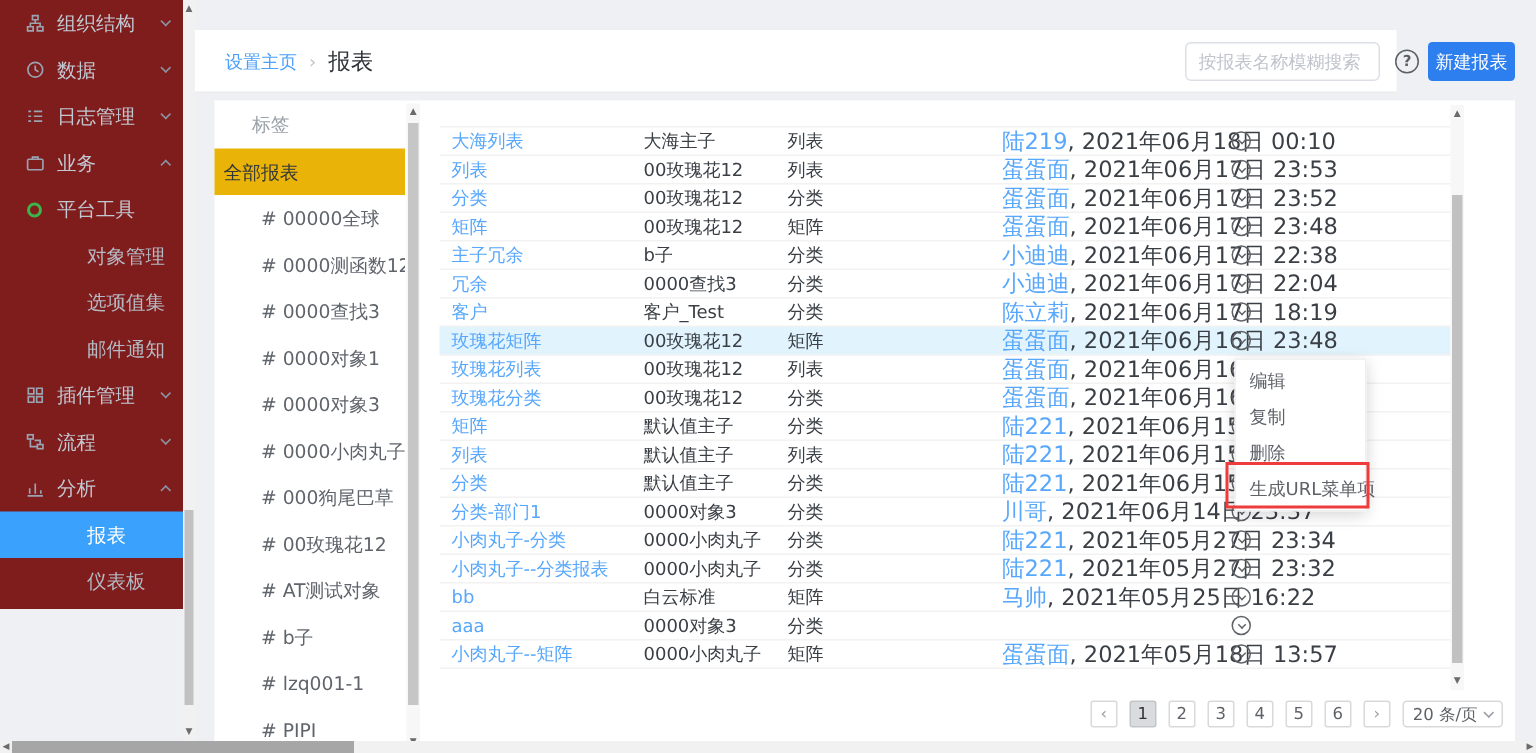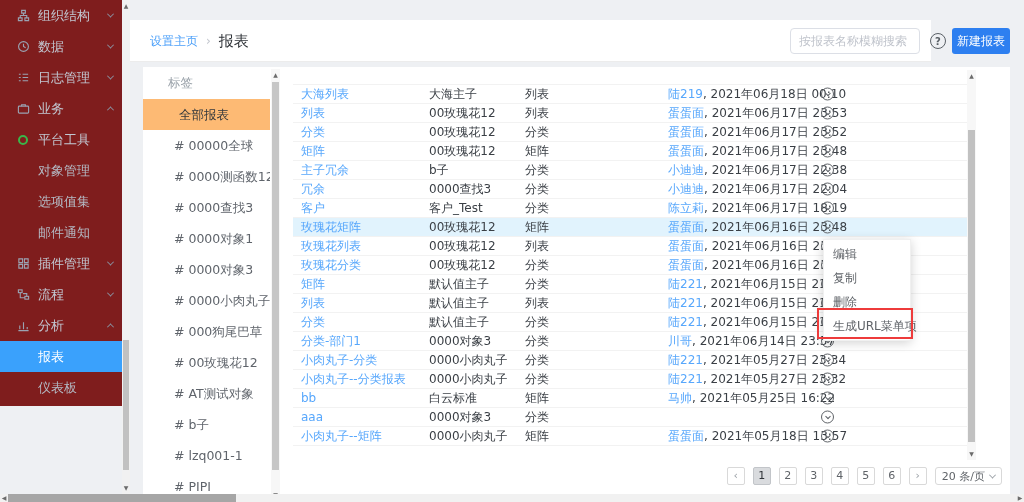--- a/index.html
+++ b/index.html
@@ -4,21 +4,21 @@
 <style>
   * { margin:0; padding:0; box-sizing:border-box; }
   html,body { width:1024px; height:502px; overflow:hidden; }
   body { position:relative; background:#eef0f3; font-family:"DejaVu Sans","Liberation Sans",sans-serif; font-size:12px; color:#3a3f45; }
 
   
   .sidebar { position:absolute; left:0; top:0; width:122px; height:406px; background:#7f1d1d; overflow:hidden; z-index:3; }
   .side-item { height:31px; display:flex; align-items:center; padding:0 9px 0 16px; font-size:13px; color:#c2c8d2; cursor:pointer; white-space:nowrap; }
   .side-item .ico { width:14px; height:14px; margin-right:8px; flex:0 0 auto; color:#9aa3b2; display:inline-flex; align-items:center; justify-content:center; }
   .side-item .ico svg { width:13px; height:13px; }
-  .side-item.sub { padding-left:38px; color:#b4bac4; }
+  .side-item.sub { padding-left:58px; color:#b4bac4; }
   .side-item.active { background:#3aa1fc; color:#ffffff; }
   .chev { margin-left:auto; width:5px; height:5px; border-right:1px solid #8a93a2; border-bottom:1px solid #8a93a2; transform:rotate(45deg) translate(-1px,-1px); flex:0 0 auto; }
   .chev.up { transform:rotate(225deg) translate(-1px,-1px); }
   .ring { width:10px; height:10px; border:2px solid #3bb54a; border-radius:50%; }
 
   
   .side-vscroll { position:absolute; left:122px; top:0; width:8px; height:494px; background:#f1f1f1; z-index:3; }
   .side-vscroll .thumb { position:absolute; left:1px; top:340px; width:6px; height:130px; background:#c1c1c1; }
   .scroll-arrow { position:absolute; width:100%; text-align:center; font-size:6px; color:#6b6b6b; line-height:10px; }
 
@@ -34,32 +34,32 @@
   .help-circle { position:absolute; left:800px; top:13px; width:16px; height:16px; border:1px solid #5a6066; border-radius:50%; color:#5a6066; font-size:10px; font-weight:bold; display:flex; align-items:center; justify-content:center; cursor:pointer; }
   .btn-new { position:absolute; left:822px; top:8px; width:58px; height:26px; background:#2d7ff0; color:#fff; border:none; border-radius:3px; font-size:12px; font-family:inherit; cursor:pointer; }
 
   
   .card { position:absolute; left:143px; top:55px; width:867px; height:442px; background:#fff; z-index:1;margin-top:12px; }
 
   
   .tags-title { position:absolute; left:25px; top:8px; font-size:12.5px; color:#98a0a8; }
   .tag-list { position:absolute; left:0; top:32px; width:127px; }
   .tag-item { height:31px; line-height:31px; padding-left:31px; font-size:12.5px; color:#5f646b; cursor:pointer; white-space:nowrap; overflow:hidden; }
-  .tag-item.selected { background:#fdba74; color:#32373c; padding-left:36px; }
+  .tag-item.selected { background:#eab308; color:#32373c; padding-left:6px; }
   .tags-scroll { position:absolute; left:128px; top:2px; width:9px; height:432px; background:#f7f7f7; }
   .tags-scroll .thumb { position:absolute; left:1px; top:13px; width:7px; height:388px; background:#c6c6c6; }
 
   
   .table { position:absolute; left:150px; top:17px; width:674px; border-top:1px solid #f2f2f2; }
   .trow { height:19px; border-bottom:1px solid #f2f2f2; display:flex; align-items:center; position:relative; font-size:12px; }
   .trow.highlighted { background:#e1f3fd; }
   .c-name  { width:136px; padding-left:8px; color:#57a7fc; cursor:pointer; white-space:nowrap; overflow:hidden; }
   .c-obj   { width:96px;  color:#3a3f45; white-space:nowrap; overflow:hidden; }
   .c-type  { width:143px; color:#3a3f45; white-space:nowrap; }
-  .c-user  { font-size:12px; white-space:nowrap; color:#3a3f45; }
+  .c-user  { font-size:15px; white-space:nowrap; color:#3a3f45; }
   .c-user .u { color:#57a7fc; cursor:pointer; }
   .row-action { position:absolute; left:528px; top:50%; transform:translateY(-50%); width:13px; height:13px; border:1px solid #5f6368; border-radius:50%; display:flex; align-items:center; justify-content:center; cursor:pointer; color:#5f6368; background:transparent; }
   .cc-arrow { width:4px; height:4px; border-right:1px solid currentColor; border-bottom:1px solid currentColor; transform:rotate(45deg); margin-top:-2px; }
 
   
   .table-scroll { position:absolute; left:824px; top:3px; width:9px; height:390px; background:#f7f7f7; }
   .table-scroll .thumb { position:absolute; left:1px; top:60px; width:7px; height:312px; background:#c1c1c1; }
 
   
   .ctx-menu { position:absolute; left:680px; top:172px; width:88px; background:#fff; border:1px solid #f0f0f0; box-shadow:0 2px 10px rgba(0,0,0,0.18); padding:2px 0; z-index:5; }

